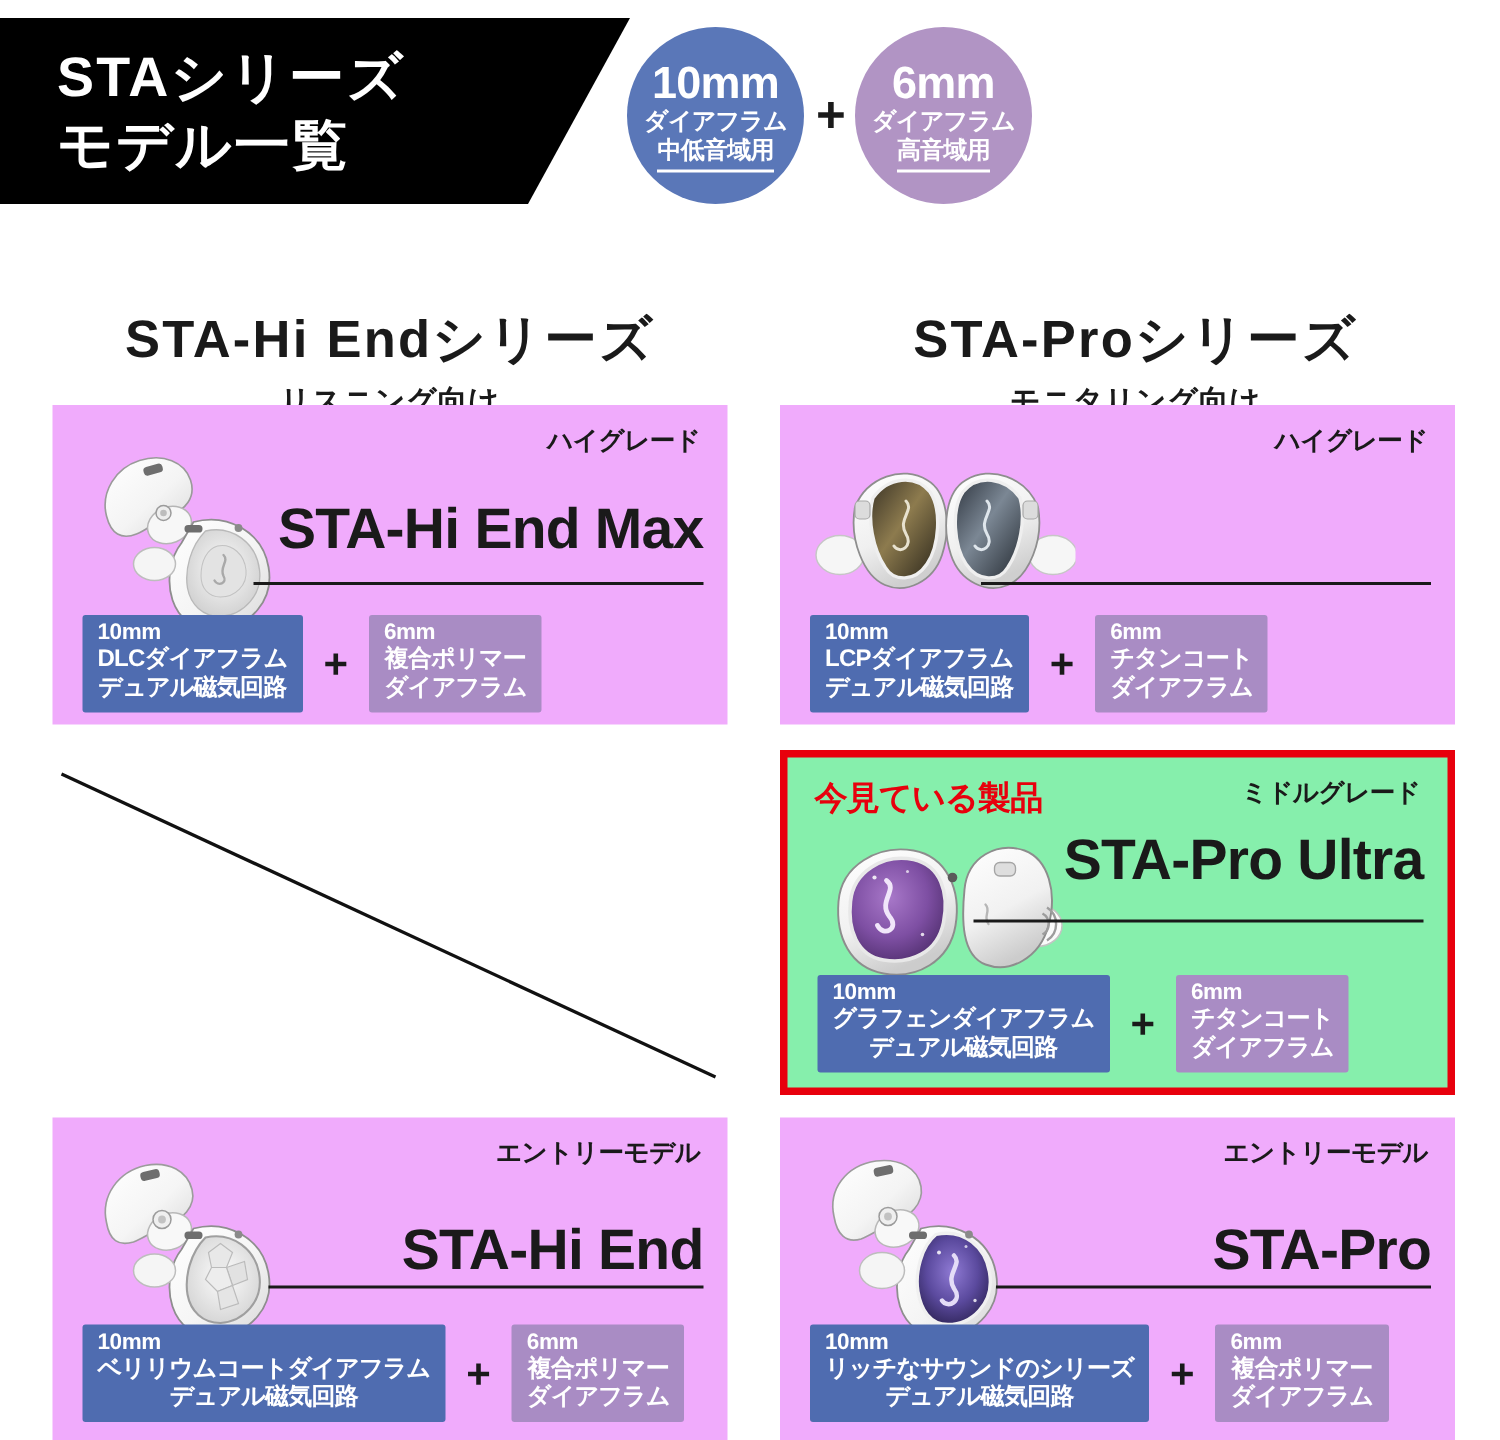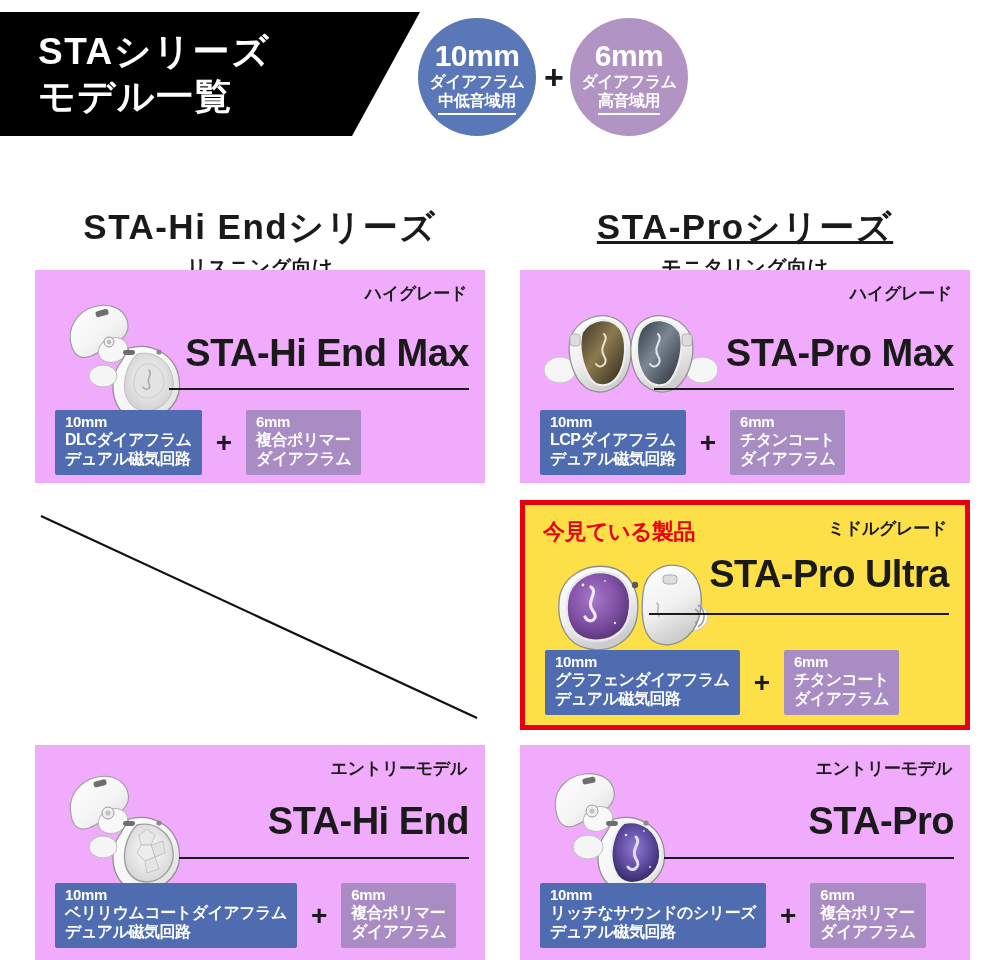--- a/index.html
+++ b/index.html
@@ -102,21 +102,21 @@
 
   
   .col-head {
     position: absolute;
     top: 180px;
     width: 470px;
     text-align: center;
     margin-top: 28px;
   }
   .col-head.left  { left: 25px; }
-  .col-head.right { left: 510px; text-decoration: underline; }
+  .col-head.right { left: 522px; }
   .col-title {
     font-size: 35px;
     font-weight: bold;
     letter-spacing: 1.5px;
     line-height: 1.1;
     color: #1a1a1a;
   }
   .col-sub {
     font-size: 20px;
     font-weight: bold;
@@ -132,21 +132,21 @@
     box-sizing: border-box;
   }
   .card.col-left  { left: 35px;  width: 450px; }
   .card.col-right { left: 520px; width: 450px; }
   .card.row-1 { top: 270px; height: 213px; }
   .card.row-2 { top: 500px; height: 230px; }
   .card.row-3 { top: 745px; height: 268px; }
 
   .card.highlight {
     border: 5px solid #e8000d;
-    background: #fde047;
+    background: #86efac;
   }
 
   .grade-label {
     position: absolute;
     right: 18px; top: 12px;
     font-size: 17px;
     font-weight: bold;
     color: #1a1a1a;
     letter-spacing: -0.3px;
   }
@@ -163,21 +163,21 @@
     position: absolute;
     right: 16px;
     font-size: 38px;
     font-weight: bold;
     color: #1a1a1a;
     letter-spacing: -0.5px;
     white-space: nowrap;
   }
   .card.row-1 .product-name { top: 62px; }
   .card.row-2 .product-name { top: 48px; }
-  .card.row-3 .product-name { top: 55px; }
+  .card.row-3 .product-name { top: 68px; }
 
   .name-rule {
     position: absolute;
     height: 2px;
     background: #1a1a1a;
     right: 16px;
   }
   .card.row-1 .name-rule { top: 118px; width: 300px; }
   .card.row-2 .name-rule { top: 108px; width: 300px; }
   .card.row-3 .name-rule { top: 112px; width: 290px; }
@@ -206,21 +206,21 @@
   .chip-size {
     font-size: 15px;
     font-weight: bold;
     line-height: 1.05;
     letter-spacing: -0.3px;
   }
   .chip-lines {
     font-size: 16px;
     font-weight: bold;
     line-height: 1.14;
-    text-align: left;
+    text-align: center;
     letter-spacing: -0.5px;
     margin-top: 1px;
   }
   .chip-plus {
     font-size: 28px;
     font-weight: bold;
     color: #1a1a1a;
     padding: 0 14px;
     line-height: 1;
   }
@@ -361,21 +361,20 @@
       <g transform="translate(86,16)">
         <ellipse cx="74" cy="62" rx="16" ry="13" fill="#f6f6f6" stroke="#c6c6c6" stroke-width="1"></ellipse>
         <path d="M64 30 C56 10 32 2 16 12 C2 20 0 44 6 62 C12 80 30 88 44 82 C58 76 68 52 64 30 Z" fill="url(#wh2)" stroke="#8e8e8e" stroke-width="1.2"></path>
         <path d="M52 24 C42 10 24 8 14 20 C6 32 8 56 16 68 C24 80 38 80 44 70 C52 58 56 38 52 24 Z" fill="url(#steel)" stroke="#efefef" stroke-width="2.2"></path>
         <path d="M30 26 C36 32 24 38 30 48 C35 56 26 62 22 56" fill="none" stroke="#dfe6ec" stroke-width="2" stroke-linecap="round"></path>
         <rect x="54" y="26" width="10" height="12" rx="3" fill="#dcdcdc" stroke="#a8a8a8" stroke-width="0.8"></rect>
       </g>
     </svg>
   </div>
 
-  <div class="product-name">STA-Pro Max</div>
   <div class="name-rule"></div>
 
   <div class="spec-row">
     <div class="chip chip-blue">
       <div class="chip-size">10mm</div>
       <div class="chip-lines">LCPダイアフラム</div>
       <div class="chip-lines">デュアル磁気回路</div>
     </div>
     <div class="chip-plus">+</div>
     <div class="chip chip-purple">

